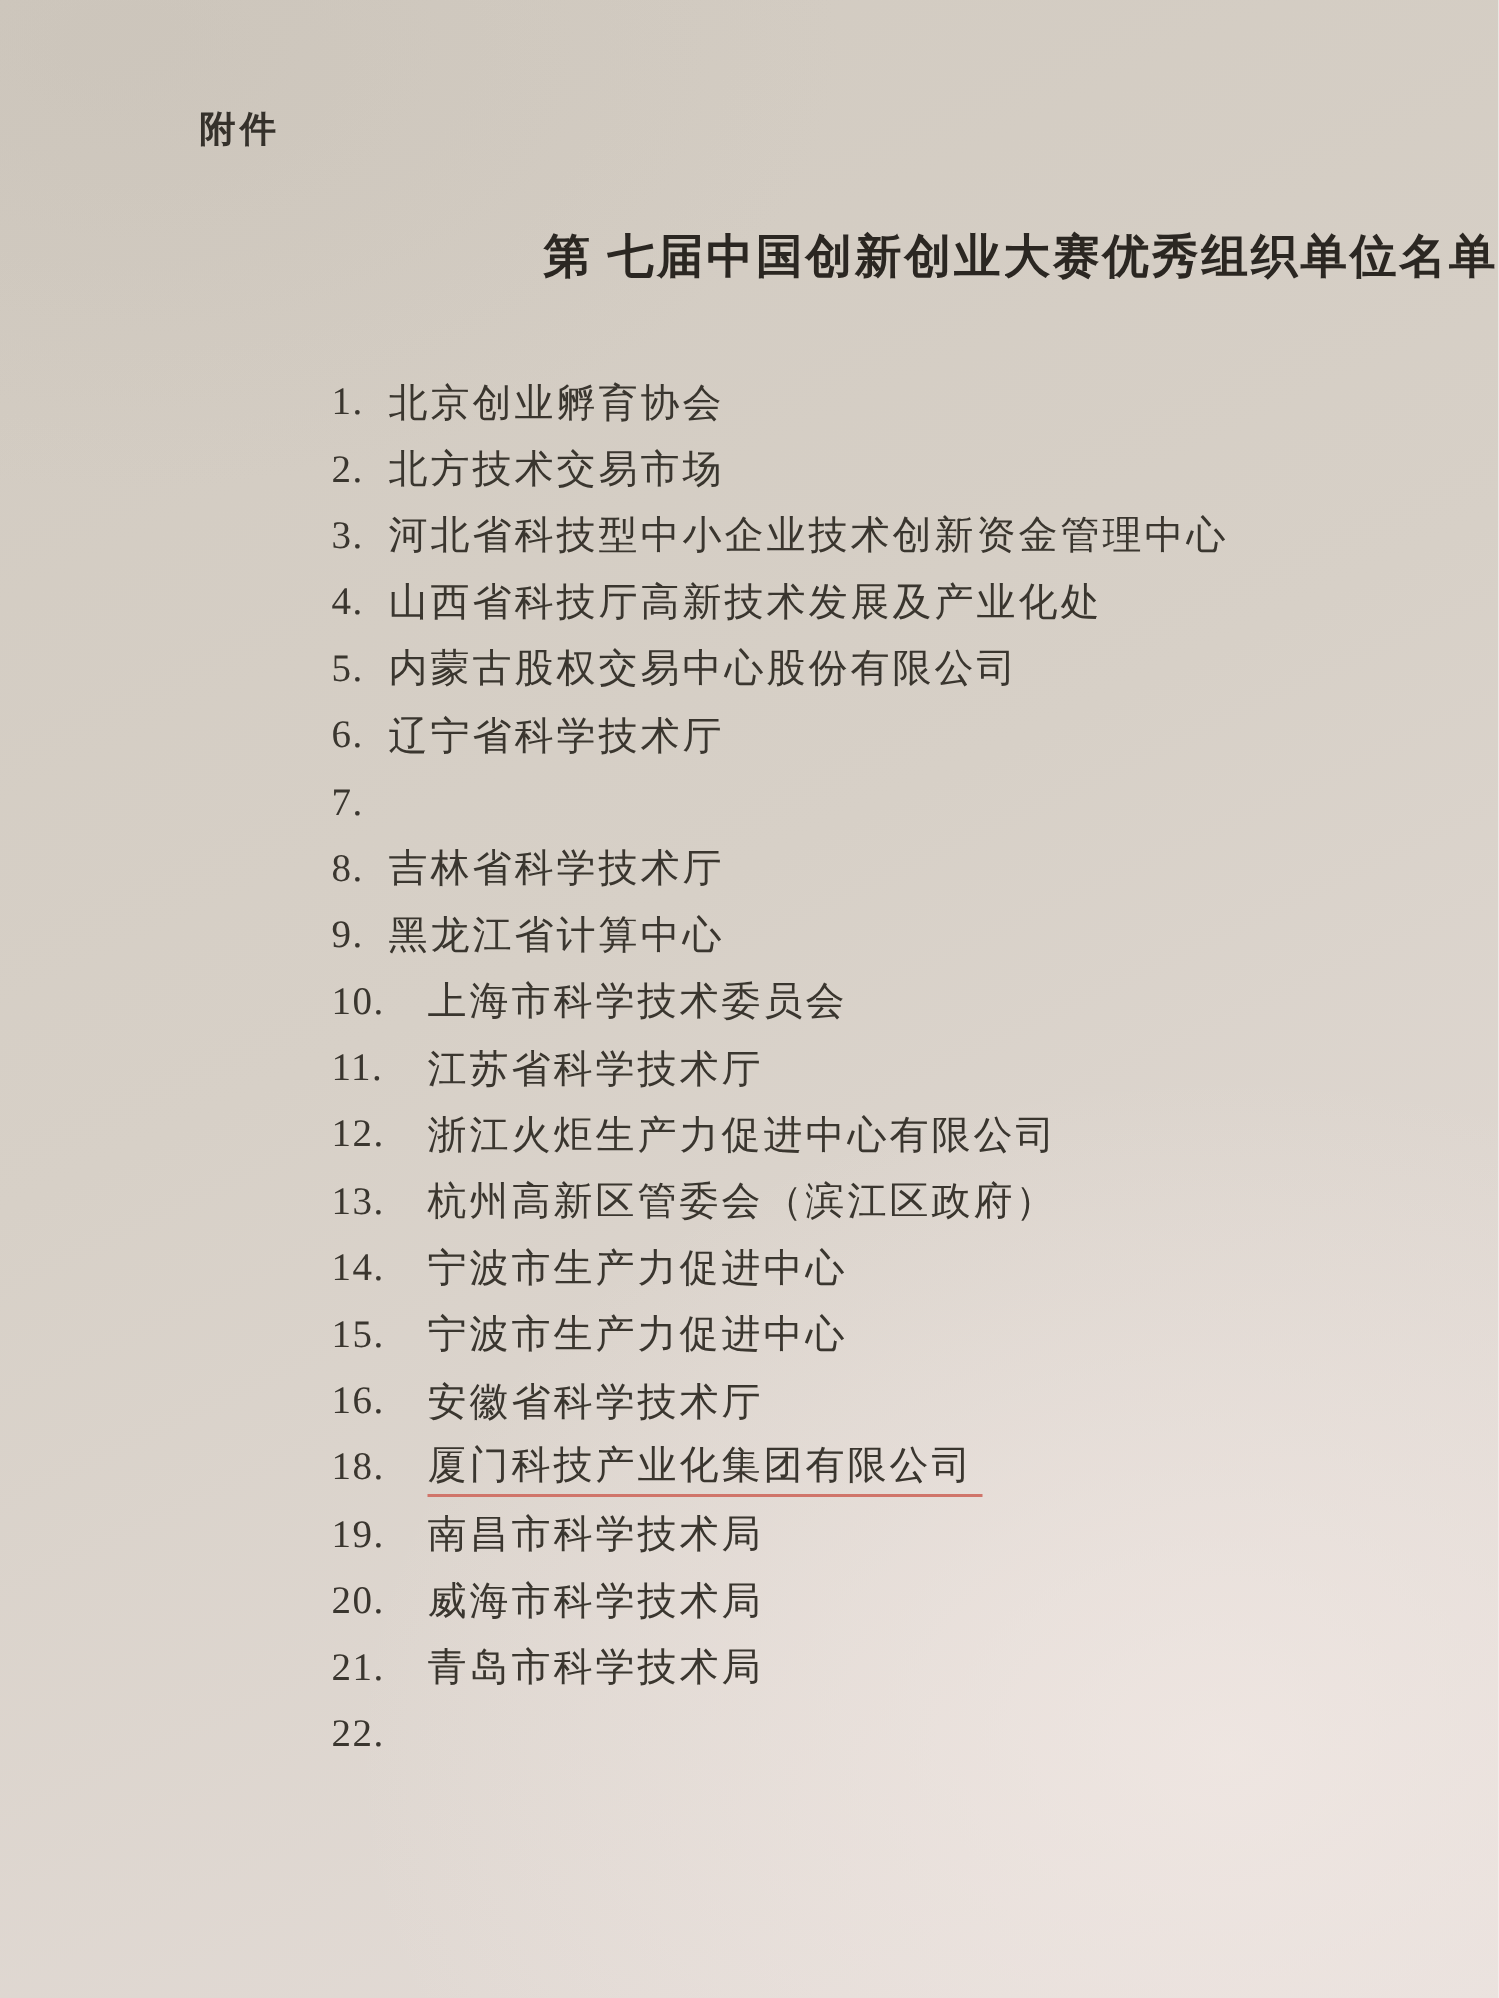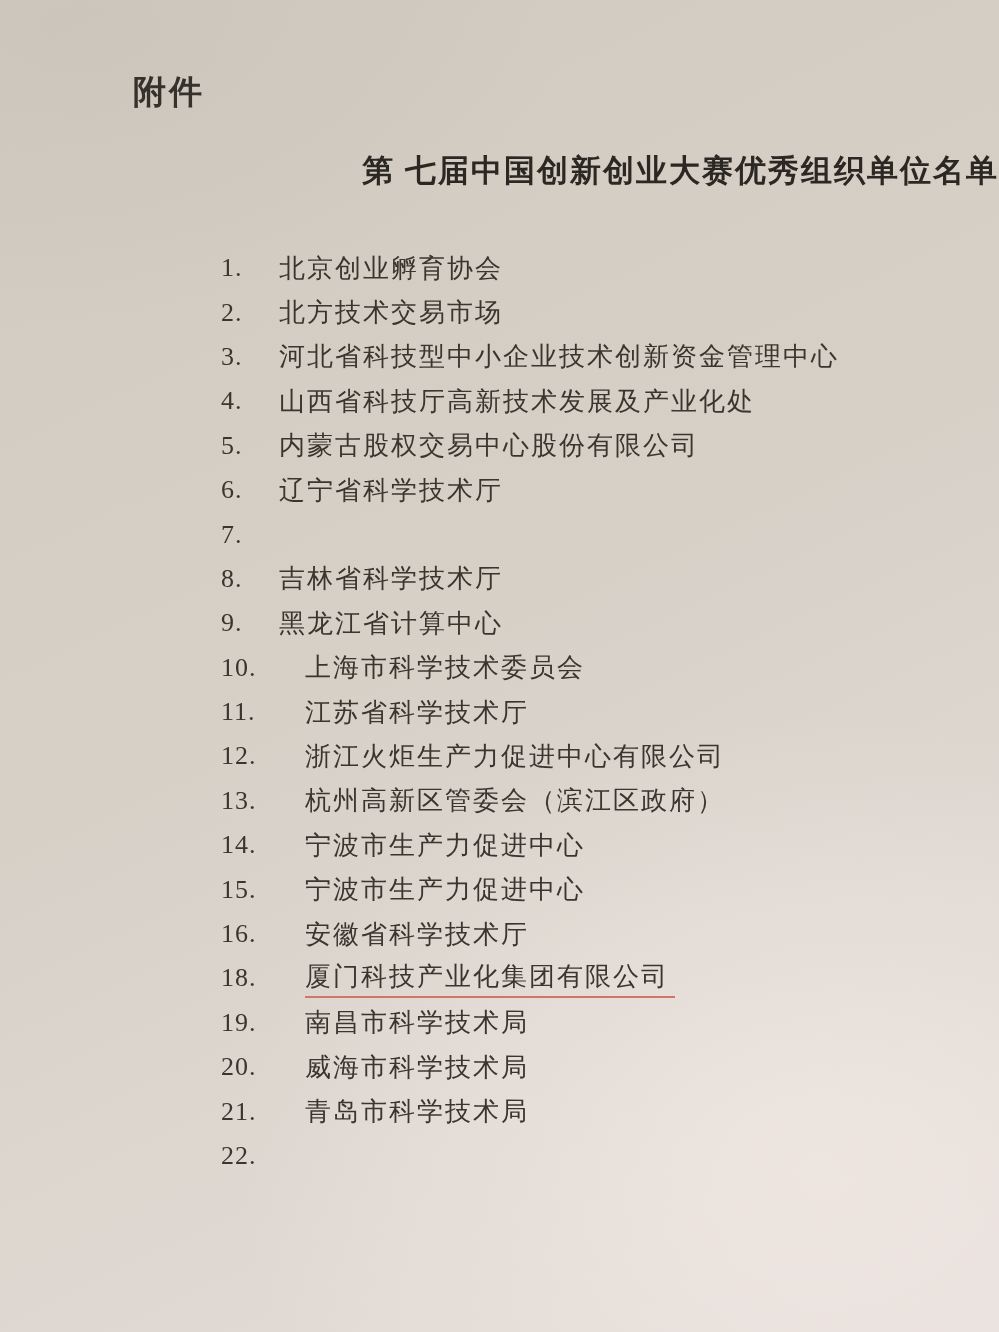--- a/index.html
+++ b/index.html
@@ -18,21 +18,21 @@
     height: 1332px;
     background:
       radial-gradient(ellipse 900px 700px at 82% 88%, rgba(242,233,229,0.75), rgba(242,233,229,0) 65%),
       radial-gradient(ellipse 800px 500px at 8% 2%, rgba(198,191,181,0.45), rgba(198,191,181,0) 60%),
       linear-gradient(155deg, #d1cac0 0%, #d7d0c7 45%, #e6deda 100%);
   }
   .attachment-label {
     position: absolute;
     left: 133px;
     top: 70px;
-    font-size: 33px;
+    font-size: 24px;
     font-weight: bold;
     color: #35312b;
     letter-spacing: 3px;
     font-family: "Liberation Sans", "DejaVu Sans", sans-serif;
   }
   .doc-title {
     position: absolute;
     left: 0;
     top: 150px;
     width: 100%;
@@ -61,21 +61,20 @@
     width: 38px;
     letter-spacing: 1px;
   }
   
   .list-row:nth-child(n+10) .num {
     width: 64px;
   }
   .list-row .txt {
     letter-spacing: 2px;
     white-space: nowrap;
-    margin-left: 20px;
   }
   .list-row .txt.underlined {
     border-bottom: 2px solid #d0756a;
     padding-bottom: 2px;
     padding-right: 6px;
   }
 </style>
 </head>
 <body>
 

